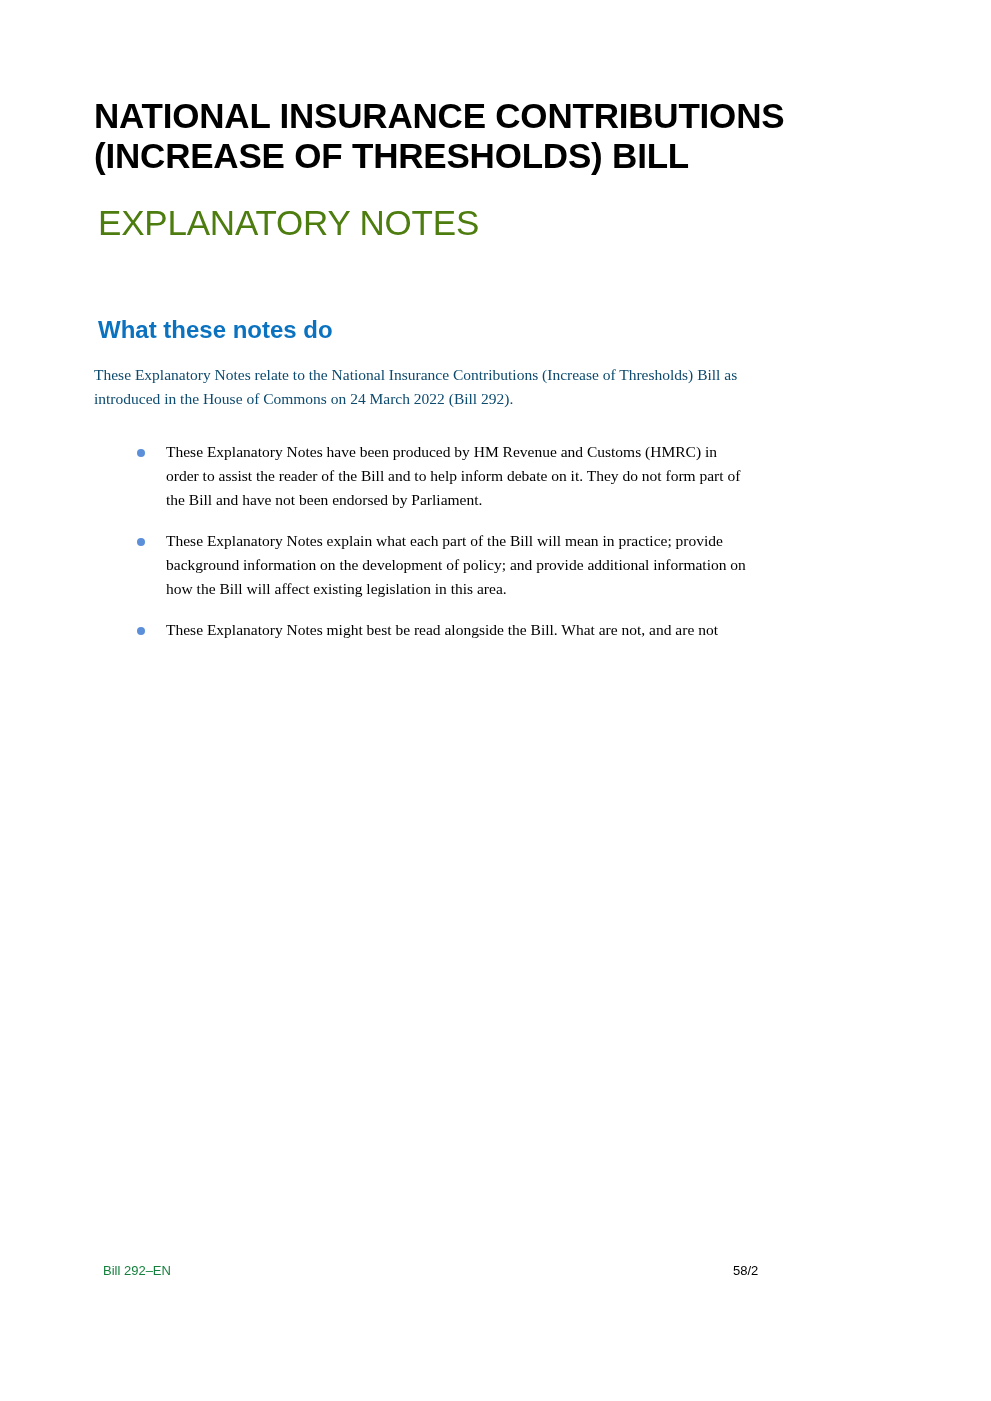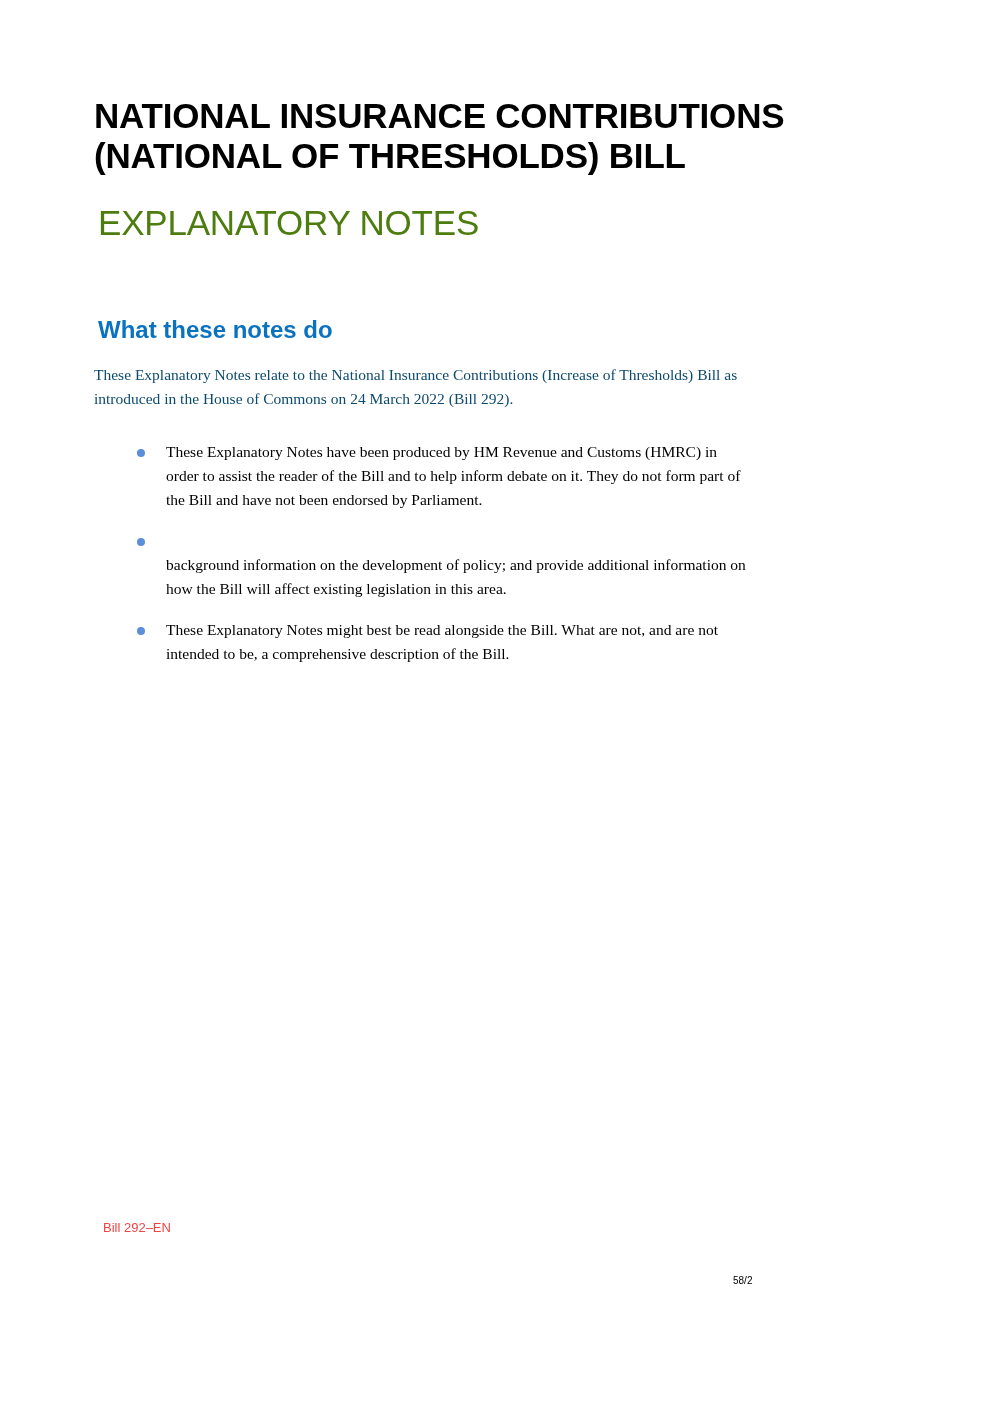--- a/index.html
+++ b/index.html
@@ -90,72 +90,70 @@
       left: 31px;
       top: 9px;
       width: 8px;
       height: 8px;
       border-radius: 50%;
       background: #5b8fd9;
     }
     .footer-left {
       position: absolute;
       left: 103px;
-      top: 1220px;
+      top: 1263px;
       font-family: "Liberation Sans", sans-serif;
       font-size: 13px;
       line-height: 16px;
-      color: #ef4444;
+      color: #15803d;
     }
     .footer-right {
       position: absolute;
       left: 733px;
       top: 1263px;
       font-family: "Liberation Sans", sans-serif;
-      font-size: 10px;
+      font-size: 13px;
       line-height: 16px;
       color: #000000;
-      margin-top: 10px;
     }
   </style>
 </head>
 <body>
 
 <div class="page">
 
   <h1 class="doc-title">
     <span>NATIONAL INSURANCE CONTRIBUTIONS</span><br>
-    <span>(NATIONAL OF THRESHOLDS) BILL</span>
+    <span>(INCREASE OF THRESHOLDS) BILL</span>
   </h1>
 
   <h2 class="doc-subtitle">EXPLANATORY NOTES</h2>
 
   <h3 class="section-heading">What these notes do</h3>
 
   <p class="intro">
     <span>These Explanatory Notes relate to the National Insurance Contributions (Increase of Thresholds) Bill as</span><br>
     <span>introduced in the House of Commons on 24 March 2022 (Bill 292).</span>
   </p>
 
   <ul class="bullets">
     <li class="bullet-item">
       <span class="bullet-dot"></span>
       <span>These Explanatory Notes have been produced by HM Revenue and Customs (HMRC) in</span><br>
       <span>order to assist the reader of the Bill and to help inform debate on it. They do not form part of</span><br>
       <span>the Bill and have not been endorsed by Parliament.</span>
     </li>
     <li class="bullet-item">
       <span class="bullet-dot"></span>
-      <br>
+      <span>These Explanatory Notes explain what each part of the Bill will mean in practice; provide</span><br>
       <span>background information on the development of policy; and provide additional information on</span><br>
       <span>how the Bill will affect existing legislation in this area.</span>
     </li>
     <li class="bullet-item">
       <span class="bullet-dot"></span>
       <span>These Explanatory Notes might best be read alongside the Bill. What are not, and are not</span><br>
-      <span>intended to be, a comprehensive description of the Bill.</span>
     </li>
   </ul>
 
   <div class="footer-left">Bill 292–EN</div>
   <div class="footer-right">58/2</div>
 
 </div>
 
 </body></html>

